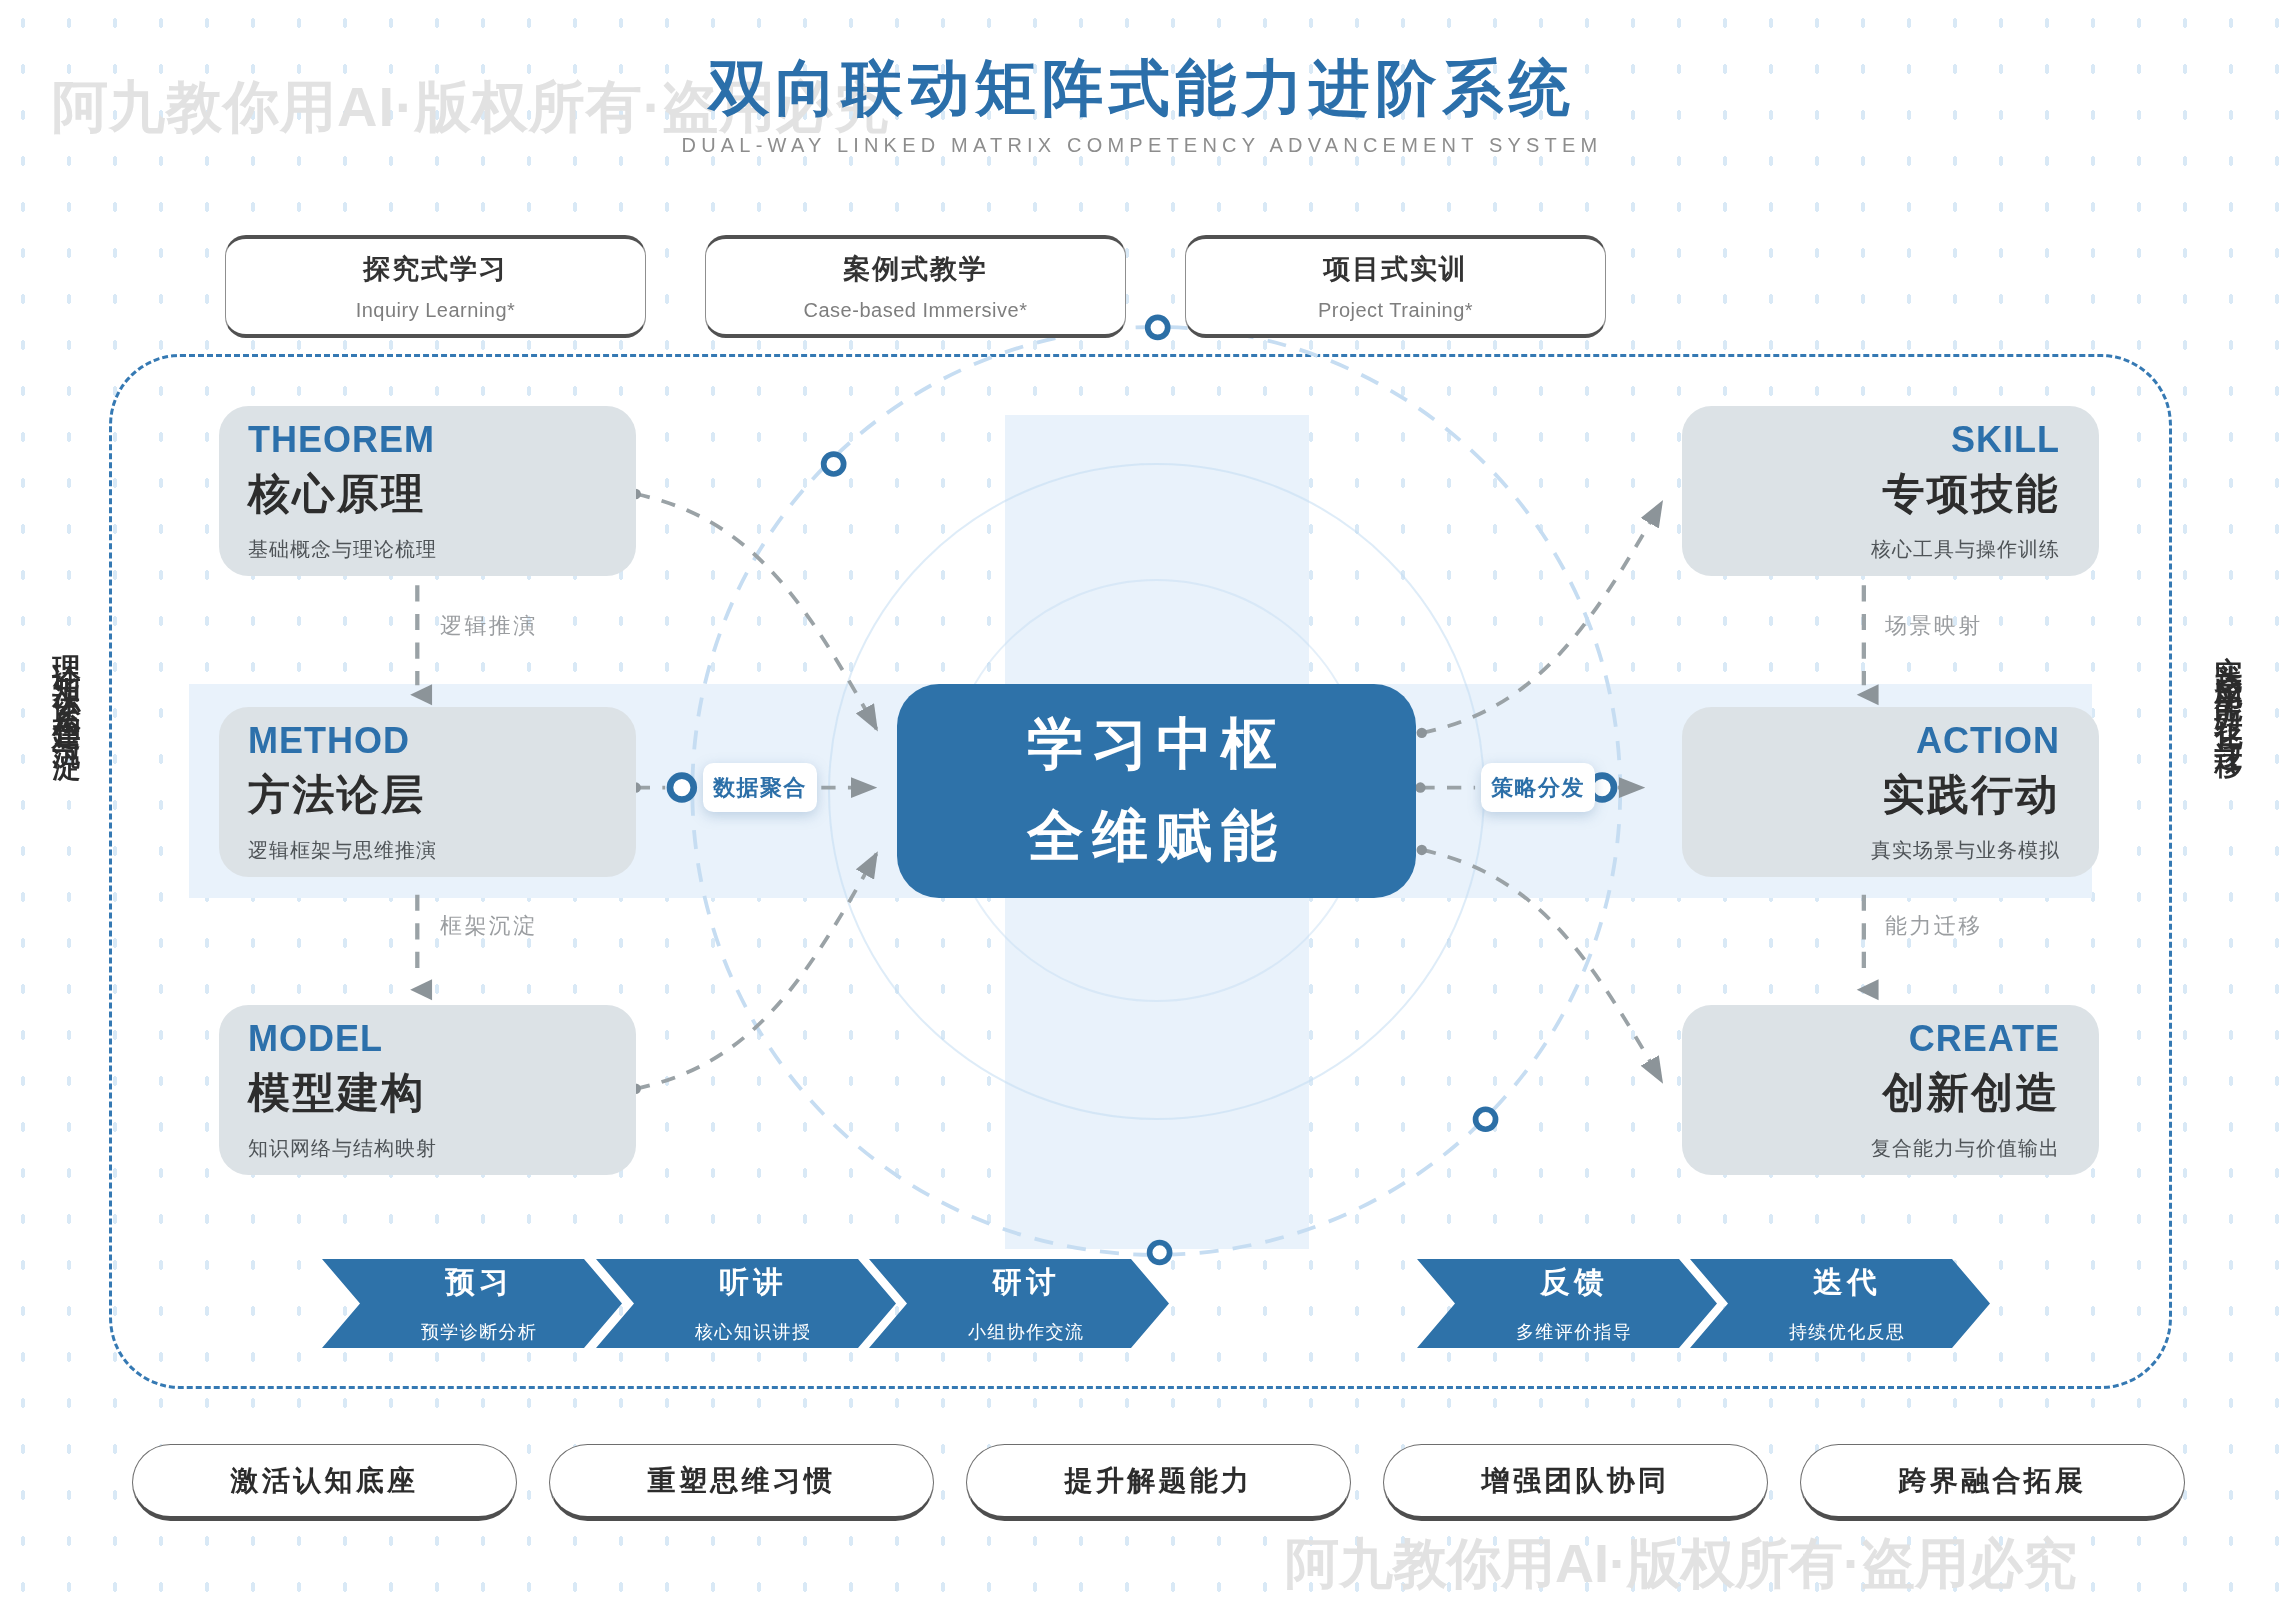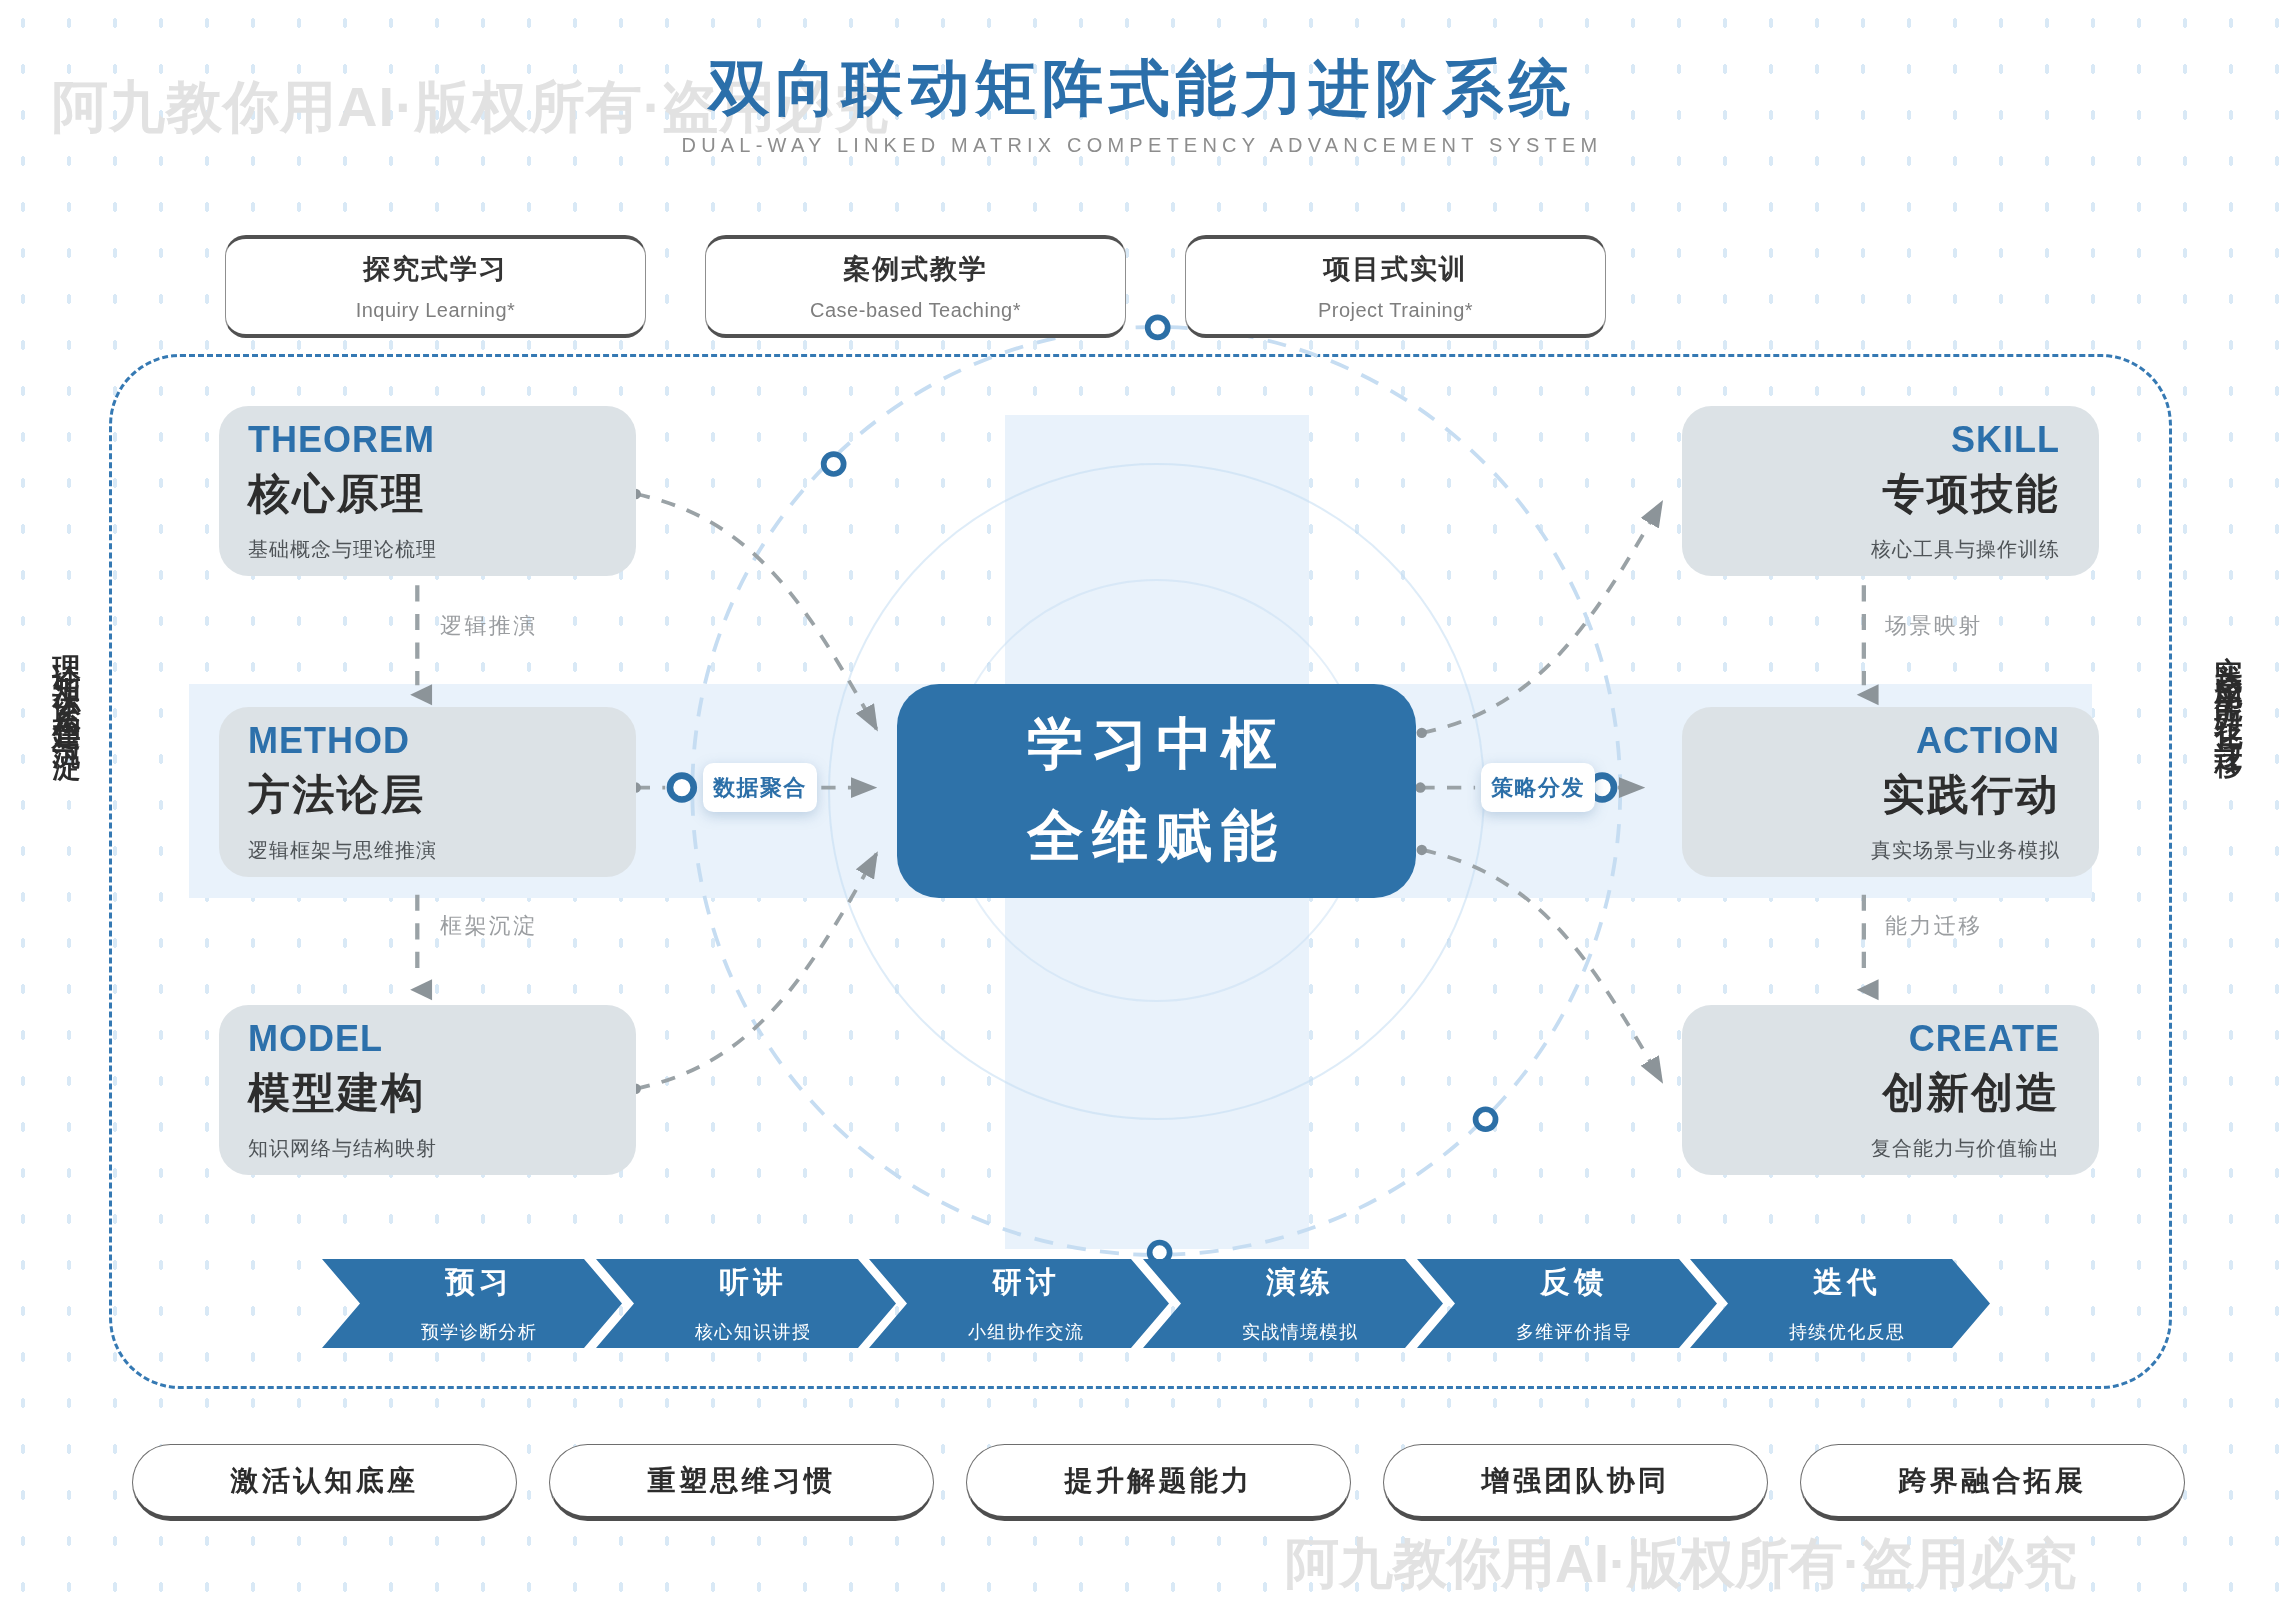--- a/index.html
+++ b/index.html
@@ -82,21 +82,21 @@
 
   <div class="page-title">双向联动矩阵式能力进阶系统</div>
   <div class="page-subtitle">DUAL-WAY LINKED MATRIX COMPETENCY ADVANCEMENT SYSTEM</div>
 
   <div class="mode-card" style="left:225px">
     <div class="mode-zh">探究式学习</div>
     <div class="mode-en">Inquiry Learning*</div>
   </div>
   <div class="mode-card" style="left:705px">
     <div class="mode-zh">案例式教学</div>
-    <div class="mode-en">Case-based Teaching*</div>
+    <div class="mode-en">Case-based Immersive*</div>
   </div>
   <div class="mode-card" style="left:1185px">
     <div class="mode-zh">项目式实训</div>
     <div class="mode-en">Project Training*</div>
   </div>
 
   <div class="side-text" style="left:47px;top:633px">理论知识体系构建与沉淀</div>
   <div class="side-text" style="left:2209px;top:633px">实践应用能力转化与迁移</div>
 
   <div class="big-frame"></div>
@@ -196,24 +196,20 @@
     <div class="stage-desc">预学诊断分析</div>
   </div>
   <div class="chevron" style="left:596px">
     <div class="stage-title">听讲</div>
     <div class="stage-desc">核心知识讲授</div>
   </div>
   <div class="chevron" style="left:869px">
     <div class="stage-title">研讨</div>
     <div class="stage-desc">小组协作交流</div>
   </div>
-  <div class="chevron" style="left:1143px">
-    <div class="stage-title">演练</div>
-    <div class="stage-desc">实战情境模拟</div>
-  </div>
   <div class="chevron" style="left:1417px">
     <div class="stage-title">反馈</div>
     <div class="stage-desc">多维评价指导</div>
   </div>
   <div class="chevron" style="left:1690px">
     <div class="stage-title">迭代</div>
     <div class="stage-desc">持续优化反思</div>
   </div>
 
   <div class="pill" style="left:132px">激活认知底座</div>

